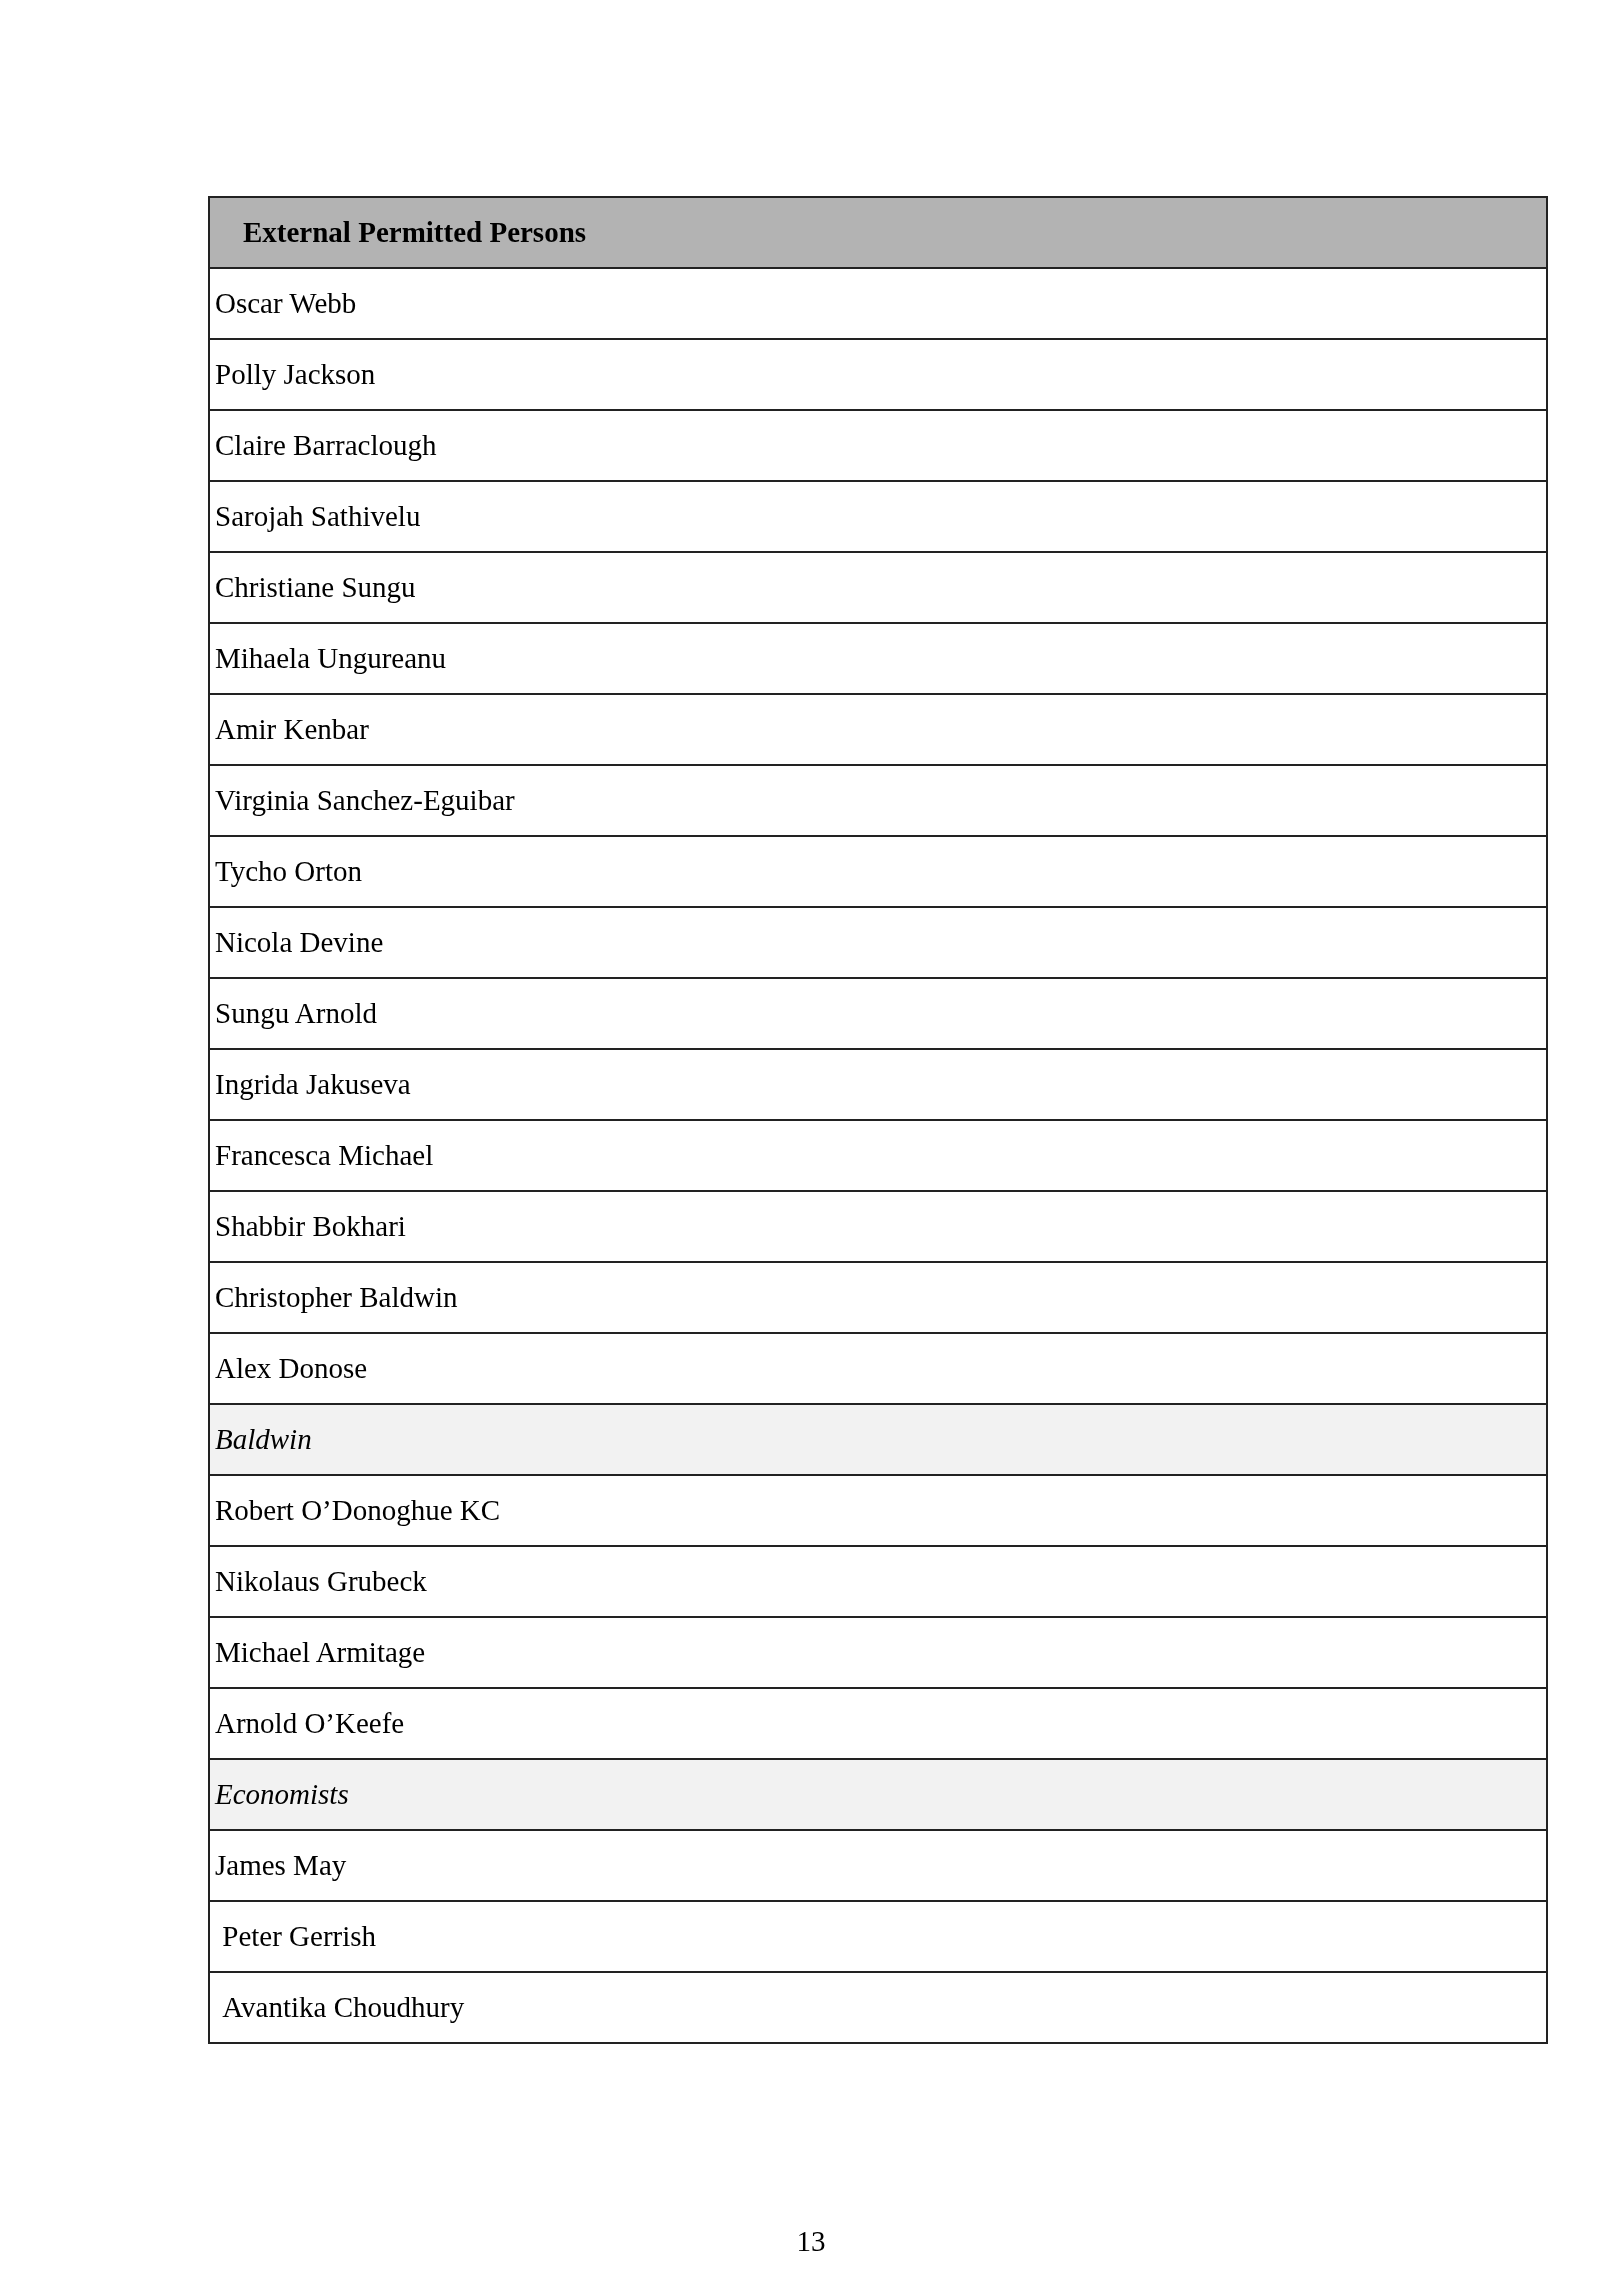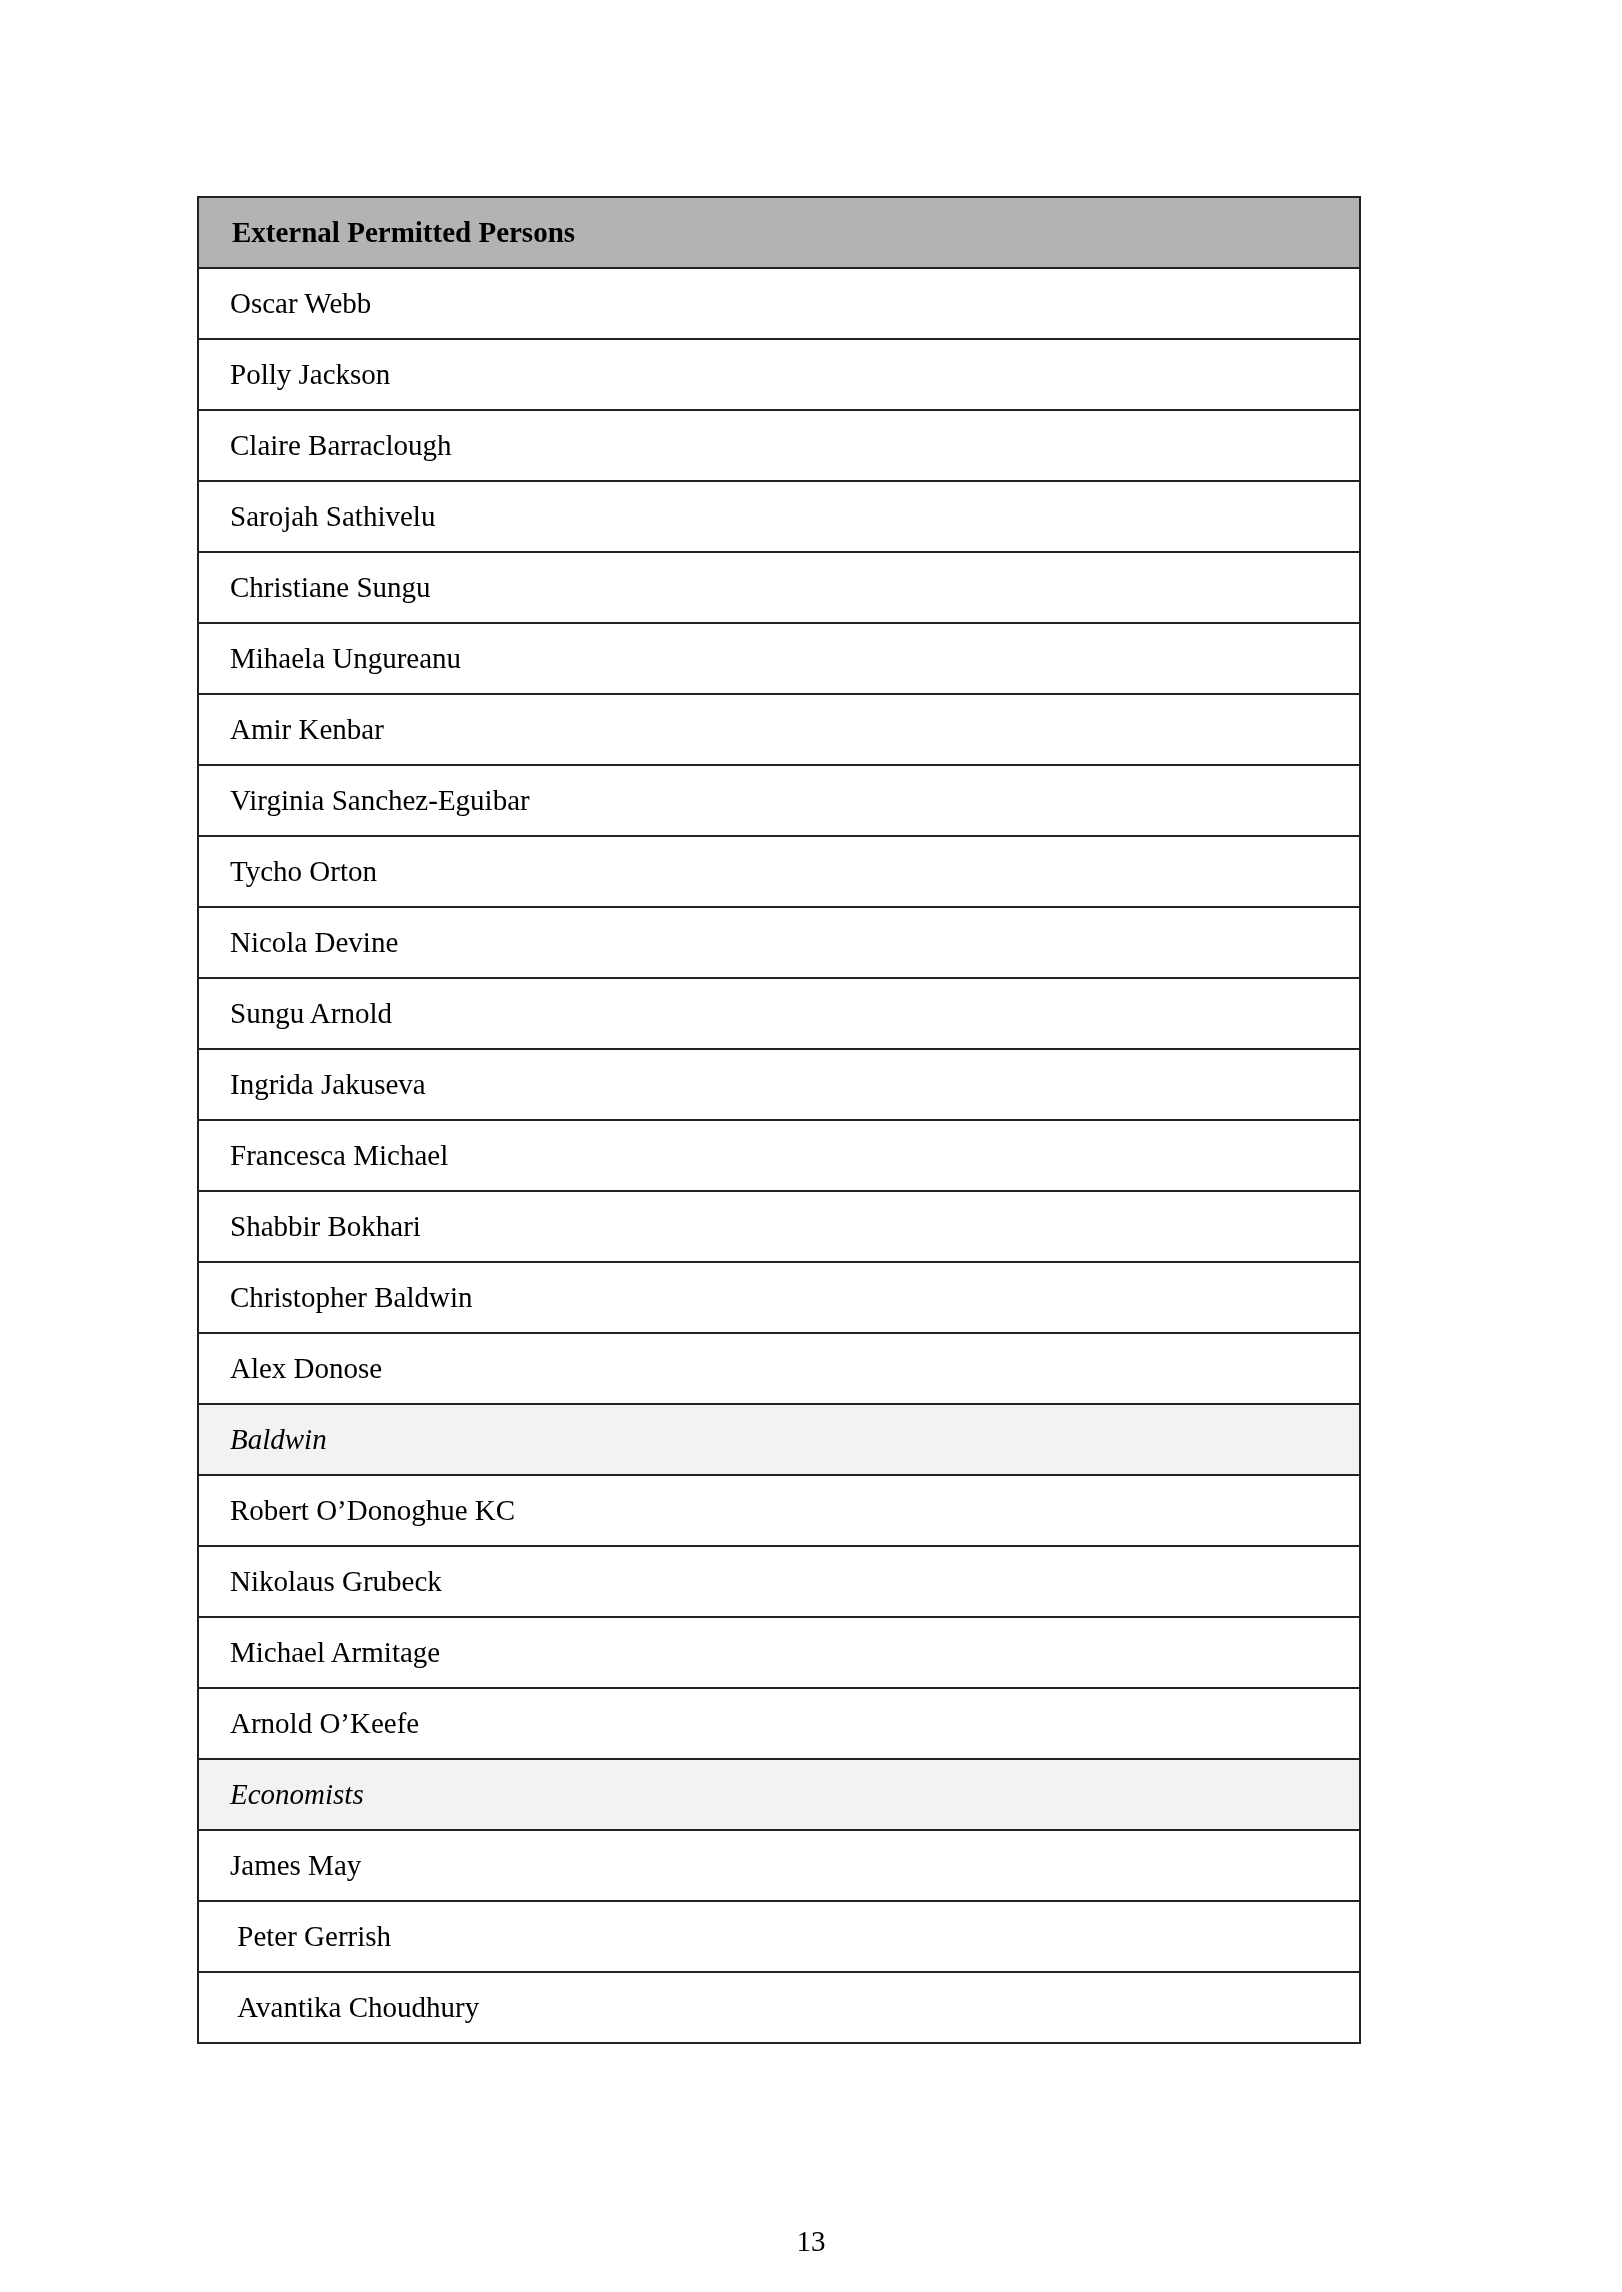--- a/index.html
+++ b/index.html
@@ -19,35 +19,35 @@
     font-family: "Liberation Serif", serif;
     color: var(--text-color);
   }
   .page {
     position: absolute;
     inset: 0;
     background: #ffffff;
   }
   table.persons-table {
     position: absolute;
-    left: 197px;
+    left: 208px;
     top: 196px;
-    width: 1164px;
+    width: 1340px;
     border-collapse: collapse;
     table-layout: fixed;
   }
   table.persons-table th,
   table.persons-table td {
     border: 2.9px solid var(--border-color);
     height: 71px;
     vertical-align: middle;
     text-align: left;
     font-size: 29px;
     line-height: 1.15;
-    padding-left: 31px;
+    padding-left: 5px;
     padding-right: 11.8px;
     white-space: pre-wrap;
     background: #ffffff;
   }
   table.persons-table th {
     background: var(--header-bg);
     font-weight: bold;
     padding-left: 33px;
   }
   table.persons-table td.subheader {

